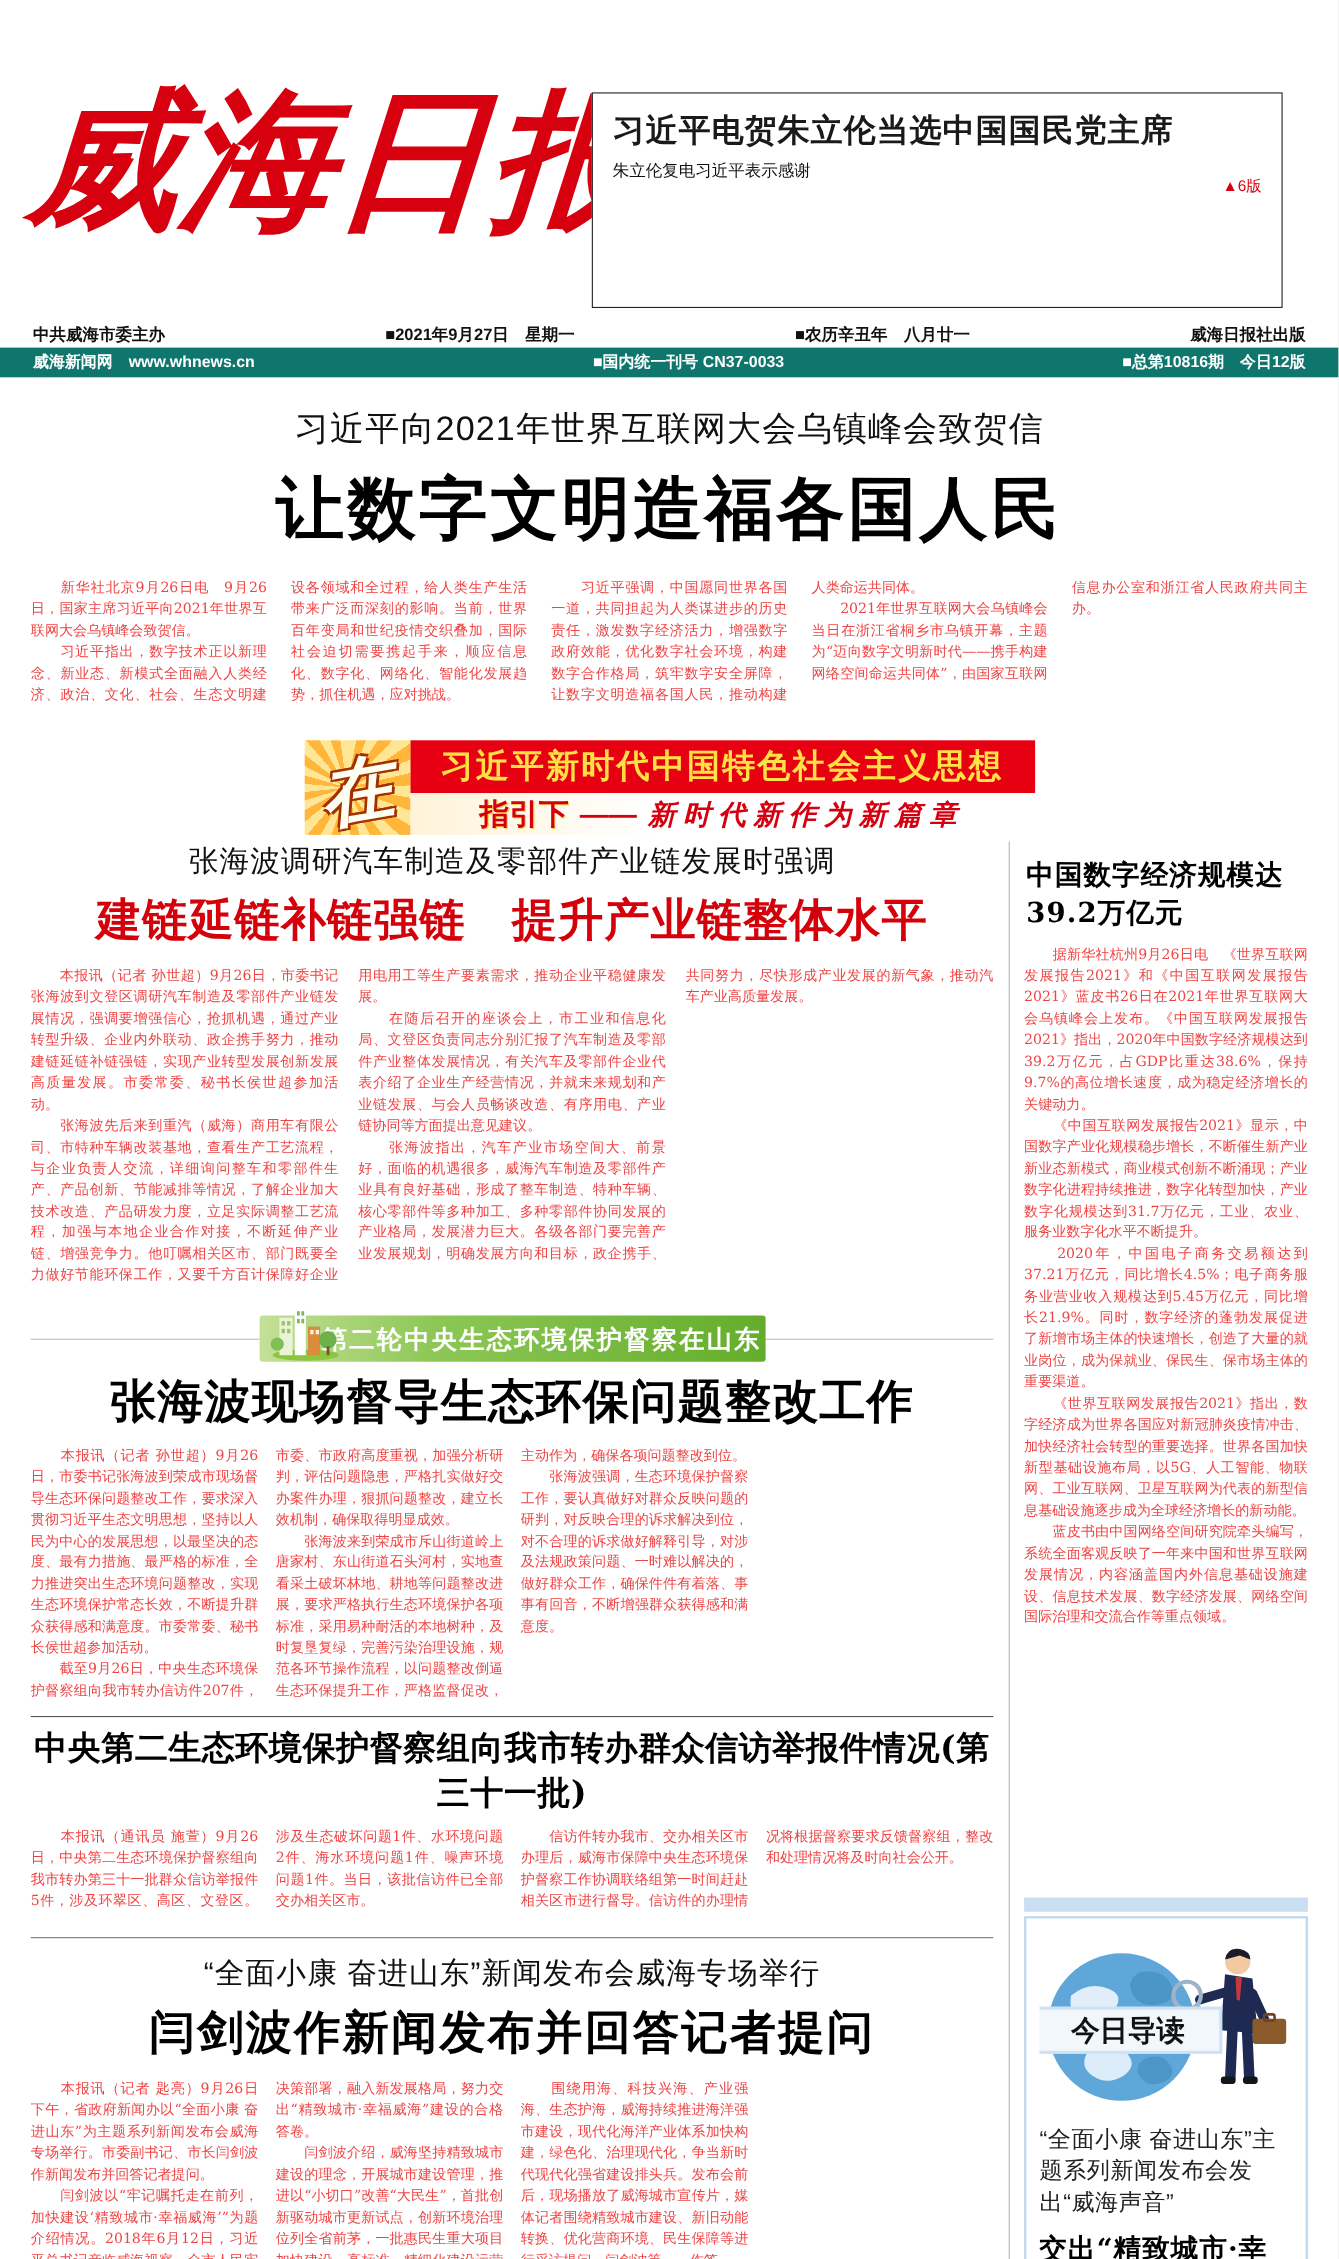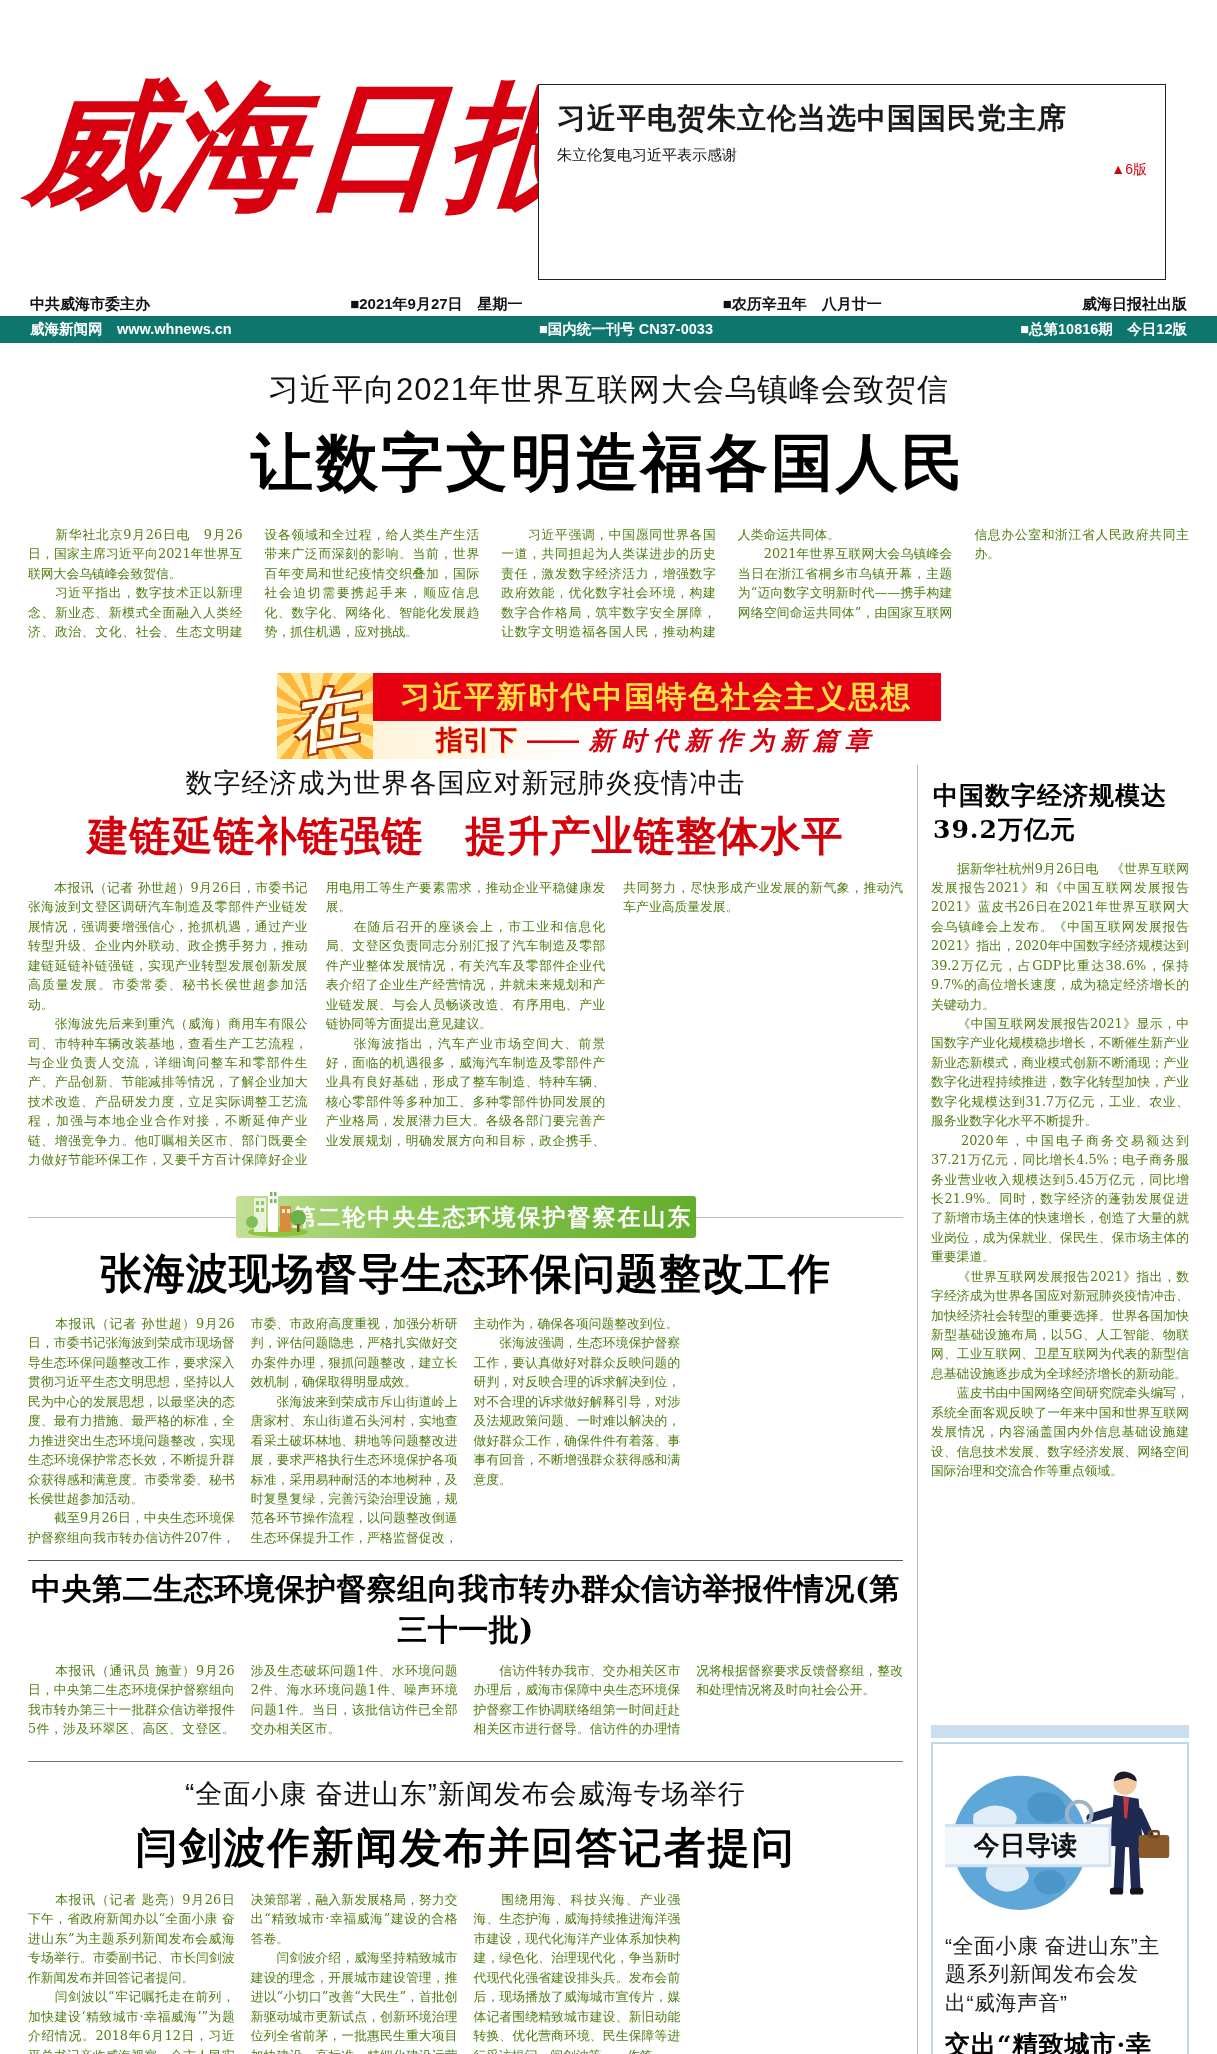--- a/index.html
+++ b/index.html
@@ -33,21 +33,21 @@
   .info-bar {
     display:flex; justify-content:space-between; align-items:center;
     height:27px; background:#0f766e; color:#fff; font-size:14.5px;
     padding:0 30px; font-weight:bold;
   }
   
   .content { padding:0 28px; }
   .flow { white-space:pre-line; }
   .bodytext {
     font-family:"DejaVu Serif", serif; font-size:12.8px; line-height:1.52;
-    text-align:justify; color:#4d7c0f; column-fill:auto; overflow:hidden;
+    text-align:justify; color:#ef4444; column-fill:auto; overflow:hidden;
   }
   
   .lead { padding-top:26px; }
   .lead-kicker { text-align:center; font-size:31px; letter-spacing:1px; color:#111; }
   .lead-headline {
     text-align:center; font-size:62px; font-weight:bold; letter-spacing:3px;
     font-family:"DejaVu Serif", serif; margin-top:10px; color:#000;
   }
   .lead-body { margin-top:20px; height:130px; columns:5; column-gap:22px; }
   
@@ -181,21 +181,21 @@
           <span class="rb-script">新时代新作为新篇章</span>
         </div>
       </div>
     </div>
 
     <div class="main-grid">
 
       <div class="left-main">
 
         <section>
-          <div class="kicker">数字经济成为世界各国应对新冠肺炎疫情冲击</div>
+          <div class="kicker">张海波调研汽车制造及零部件产业链发展时强调</div>
           <h2 class="chain-headline">建链延链补链强链　提升产业链整体水平</h2>
           <div class="chain-body bodytext flow">　　本报讯（记者 孙世超）9月26日，市委书记张海波到文登区调研汽车制造及零部件产业链发展情况，强调要增强信心，抢抓机遇，通过产业转型升级、企业内外联动、政企携手努力，推动建链延链补链强链，实现产业转型发展创新发展高质量发展。市委常委、秘书长侯世超参加活动。
 　　张海波先后来到重汽（威海）商用车有限公司、市特种车辆改装基地，查看生产工艺流程，与企业负责人交流，详细询问整车和零部件生产、产品创新、节能减排等情况，了解企业加大技术改造、产品研发力度，立足实际调整工艺流程，加强与本地企业合作对接，不断延伸产业链、增强竞争力。他叮嘱相关区市、部门既要全力做好节能环保工作，又要千方百计保障好企业用电用工等生产要素需求，推动企业平稳健康发展。
 　　在随后召开的座谈会上，市工业和信息化局、文登区负责同志分别汇报了汽车制造及零部件产业整体发展情况，有关汽车及零部件企业代表介绍了企业生产经营情况，并就未来规划和产业链发展、与会人员畅谈改造、有序用电、产业链协同等方面提出意见建议。
 　　张海波指出，汽车产业市场空间大、前景好，面临的机遇很多，威海汽车制造及零部件产业具有良好基础，形成了整车制造、特种车辆、核心零部件等多种加工、多种零部件协同发展的产业格局，发展潜力巨大。各级各部门要完善产业发展规划，明确发展方向和目标，政企携手、共同努力，尽快形成产业发展的新气象，推动汽车产业高质量发展。</div>
         </section>
 
         <div class="green-row">
           <span class="green-line"></span>
           <div class="green-banner">

